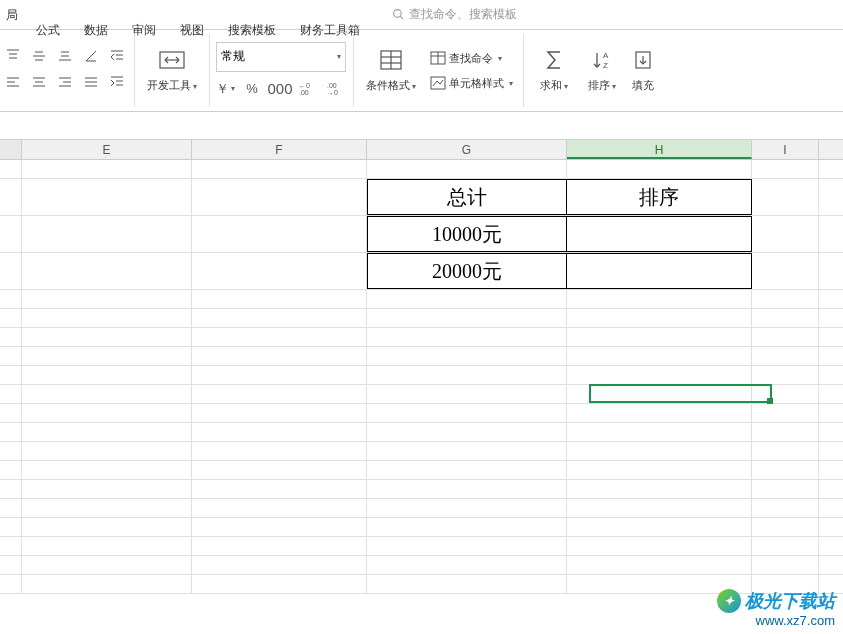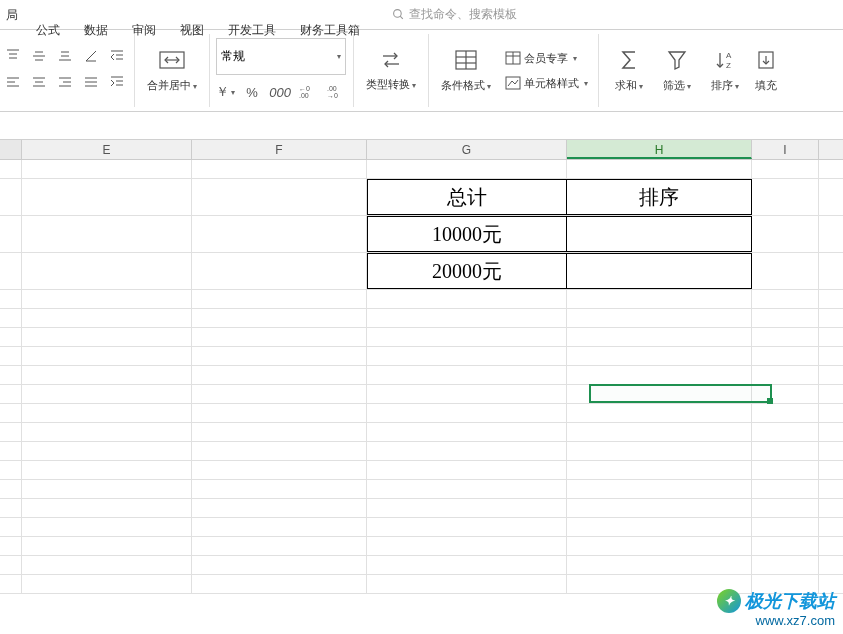--- a/index.html
+++ b/index.html
@@ -14,21 +14,21 @@
 
 
 .ribbon { display: flex; height: 82px; background: #fff; border-bottom: 1px solid #d0d0d0; padding: 4px 0; }
 .group { display: flex; flex-direction: column; padding: 0 6px; border-right: 1px solid #e0e0e0; justify-content: center; }
 .group:last-child { border-right: none; }
 .btn-row { display: flex; gap: 4px; margin-bottom: 4px; }
 .icon-btn { width: 22px; height: 22px; display: flex; align-items: center; justify-content: center; cursor: pointer; color: #555; }
 .big-btn { display: flex; flex-direction: column; align-items: center; justify-content: center; padding: 4px 6px; cursor: pointer; font-size: 11px; color: #333; gap: 4px; min-width: 48px; }
 .big-btn svg { margin-bottom: 2px; }
 .lbl-btn { display: flex; align-items: center; font-size: 11px; color: #333; cursor: pointer; padding: 2px 4px; gap: 3px; }
-.fmt-select { width: 130px; height: 37px; border: 1px solid #ccc; font-size: 12px; padding: 0 4px; display: flex; align-items: center; justify-content: space-between; margin-bottom: 6px; cursor: pointer; }
+.fmt-select { width: 130px; height: 30px; border: 1px solid #ccc; font-size: 12px; padding: 0 4px; display: flex; align-items: center; justify-content: space-between; margin-bottom: 6px; cursor: pointer; }
 .fmt-row { display: flex; gap: 6px; align-items: center; }
 .chev { font-size: 8px; color: #666; margin-left: 2px; }
 
 
 .formula-bar { height: 28px; border-bottom: 1px solid #d0d0d0; background: #fff; }
 
 
 .col-headers { display: flex; height: 20px; background: #f0f0f0; border-bottom: 1px solid #ccc; }
 .row-hdr-space { width: 22px; border-right: 1px solid #ccc; background: #e8e8e8; }
 .col-h { border-right: 1px solid #ccc; text-align: center; line-height: 20px; font-size: 12px; color: #555; cursor: pointer; }
@@ -62,21 +62,21 @@
 </style>
 </head>
 <body>
 
 <div class="tabs">
   <div class="tab partial">局</div>
   <div class="tab">公式</div>
   <div class="tab">数据</div>
   <div class="tab">审阅</div>
   <div class="tab">视图</div>
-  <div class="tab">开发工具</div>
+  <div class="tab">搜索模板</div>
   <div class="tab">财务工具箱</div>
   <div class="search-box">
     <svg width="13" height="13" viewBox="0 0 24 24" fill="none" stroke="#999" stroke-width="2">
         <circle cx="10" cy="10" r="7"></circle>
         <line x1="20" y1="20" x2="15" y2="15"></line>
       </svg>
     <span>查找命令、搜索模板</span>
   </div>
 </div>
 
@@ -161,104 +161,87 @@
   </div>
 
   <div class="group">
     <div class="big-btn">
       <svg width="28" height="24" viewBox="0 0 28 24" stroke="#555" fill="none" stroke-width="1.2">
           <rect x="2" y="4" width="24" height="16"></rect>
           <line x1="8" y1="12" x2="20" y2="12"></line>
           <polyline points="10,9 7,12 10,15"></polyline>
           <polyline points="18,9 21,12 18,15"></polyline>
         </svg>
-      <div><span>合并居中</span><span class="chev">▾</span></div>
+      <div><span>开发工具</span><span class="chev">▾</span></div>
     </div>
   </div>
 
 
   <div class="group">
     <div class="fmt-select">
       <span>常规</span>
         <span class="chev">▾</span>
     </div>
     <div class="fmt-row">
       <div class="icon-btn" style="width:auto;font-size:13px;">￥<span class="chev">▾</span></div>
       <div class="icon-btn" style="font-size:13px;">%</div>
-      <div class="icon-btn" style="font-size:13px;font-style:italic;">000</div>
+      <div class="icon-btn" style="font-size:15px;">000</div>
       <div class="icon-btn">
           <svg width="18" height="14" viewBox="0 0 18 14" fill="#555">
             <text x="0" y="6" font-size="7">←0</text>
             <text x="0" y="13" font-size="7">.00</text>
           </svg>
         </div>
       <div class="icon-btn">
           <svg width="18" height="14" viewBox="0 0 18 14" fill="#555">
             <text x="0" y="6" font-size="7">.00</text>
             <text x="0" y="13" font-size="7">→0</text>
           </svg>
         </div>
     </div>
   </div>
 
-  <div class="group">
-    <div class="big-btn">
-      <svg width="26" height="22" viewBox="0 0 26 22" stroke="#555" fill="none" stroke-width="1.3">
-          <path d="M5 7 h14"></path>
-          <polyline points="16,4 19,7 16,10"></polyline>
-          <path d="M21 15 h-14"></path>
-          <polyline points="10,12 7,15 10,18"></polyline>
-        </svg>
-      <div><span>类型转换</span><span class="chev">▾</span></div>
-    </div>
-  </div>
 
   <div class="group" style="flex-direction:row;align-items:center;">
     <div class="big-btn">
       <svg width="26" height="24" viewBox="0 0 26 24" stroke="#555" fill="none" stroke-width="1.2">
           <rect x="3" y="3" width="20" height="18"></rect>
           <line x1="3" y1="9" x2="23" y2="9"></line>
           <line x1="3" y1="15" x2="23" y2="15"></line>
           <line x1="13" y1="3" x2="13" y2="21"></line>
         </svg>
       <div><span>条件格式</span><span class="chev">▾</span></div>
     </div>
     <div style="display:flex;flex-direction:column;gap:6px;margin-left:4px;">
       <div class="lbl-btn">
         <svg width="16" height="14" viewBox="0 0 16 14" stroke="#555" fill="none">
             <rect x="1" y="1" width="14" height="12"></rect>
             <line x1="1" y1="5" x2="15" y2="5"></line>
             <line x1="8" y1="1" x2="8" y2="13"></line>
           </svg>
-        <span>会员专享</span>
+        <span>查找命令</span>
           <span class="chev">▾</span>
       </div>
       <div class="lbl-btn">
         <svg width="16" height="14" viewBox="0 0 16 14" stroke="#555" fill="none">
             <rect x="1" y="1" width="14" height="12"></rect>
             <path d="M3 10 L7 5 L10 8 L13 4"></path>
           </svg>
         <span>单元格样式</span>
           <span class="chev">▾</span>
       </div>
     </div>
   </div>
 
   <div class="group" style="flex-direction:row;">
     <div class="big-btn">
       <svg width="22" height="24" viewBox="0 0 22 24" stroke="#555" fill="none" stroke-width="1.5">
           <polyline points="17,4 5,4 12,12 5,20 17,20"></polyline>
         </svg>
       <div><span>求和</span><span class="chev">▾</span></div>
-    </div>
-    <div class="big-btn">
-      <svg width="22" height="24" viewBox="0 0 22 24" stroke="#555" fill="none" stroke-width="1.3">
-          <polygon points="3,4 19,4 13,12 13,19 9,21 9,12"></polygon>
-        </svg>
-      <div><span>筛选</span><span class="chev">▾</span></div>
     </div>
     <div class="big-btn">
       <svg width="22" height="24" viewBox="0 0 22 24" stroke="#555" fill="none" stroke-width="1.3">
           <line x1="6" y1="5" x2="6" y2="19"></line>
           <polyline points="3,16 6,19 9,16"></polyline>
           <text x="12" y="10" font-size="8" fill="#555" stroke="none">A</text>
           <text x="12" y="20" font-size="8" fill="#555" stroke="none">Z</text>
         </svg>
       <div><span>排序</span><span class="chev">▾</span></div>
     </div>

